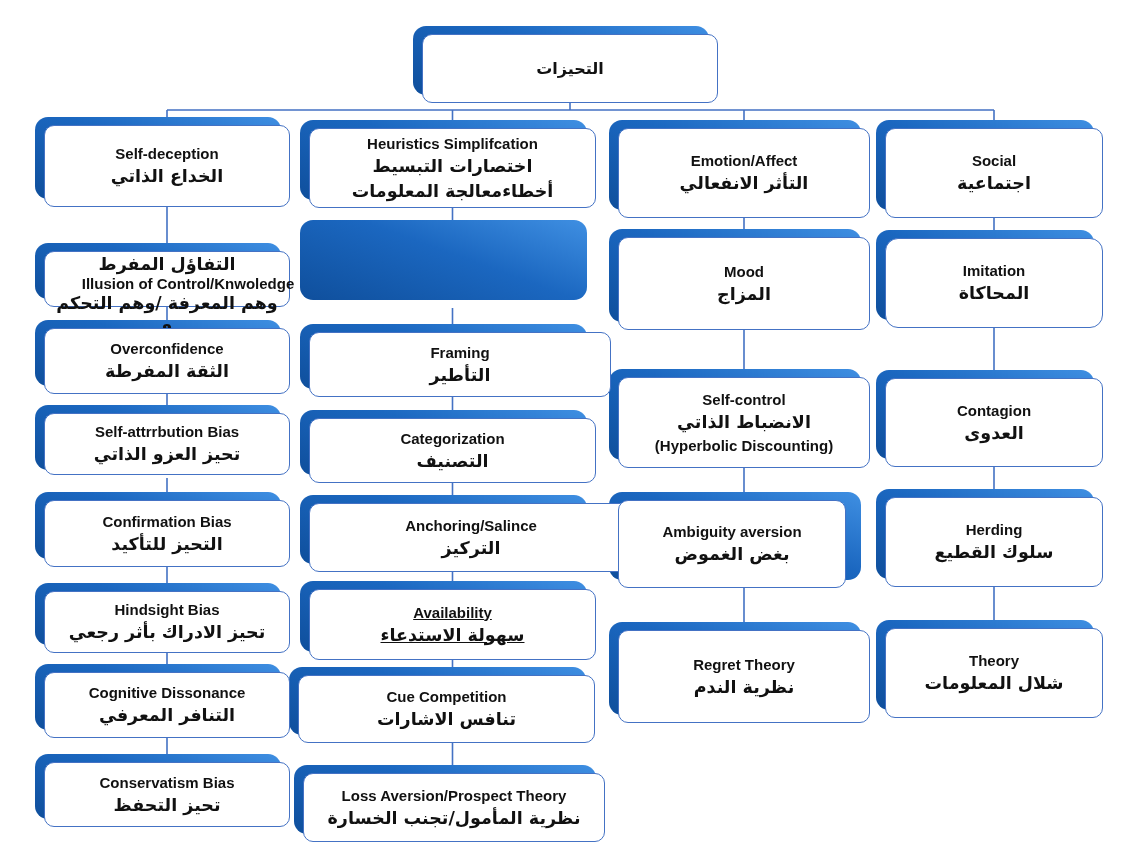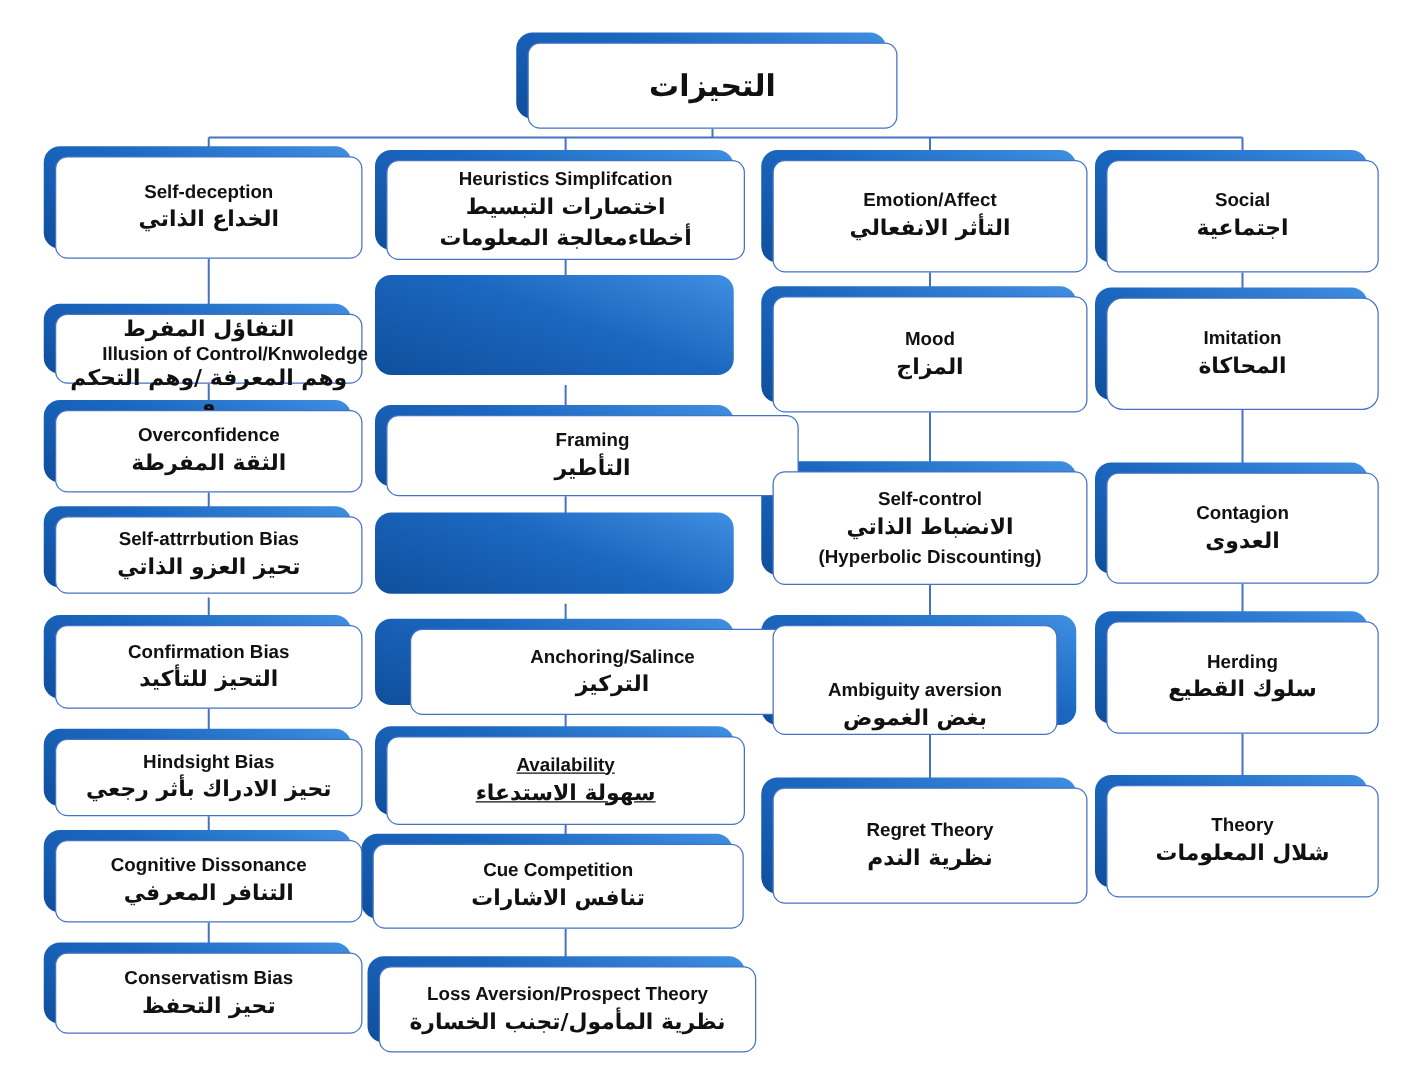--- a/index.html
+++ b/index.html
@@ -42,21 +42,21 @@
     text-align:center;
     color:var(--text);
     overflow:visible;
   }
   .node.tight{justify-content:flex-start;padding-top:2px;gap:0;}
   .line{white-space:nowrap;font-weight:bold;}
   .line.en{font-size:15px;line-height:19px;font-family:"Liberation Sans","DejaVu Sans",sans-serif;}
   .line.ar{font-size:17.5px;line-height:23px;font-family:"DejaVu Sans","Liberation Sans",sans-serif;}
   .node.tight .line.ar{line-height:21px;}
   .node.tight .line.en{line-height:18px;margin-left:42px;}
-  .node.root .line.ar{font-size:24px;line-height:26px;}
+  .node.root .line.ar{font-size:16px;line-height:26px;}
 </style>
 <title>التحيزات</title></head>
 <body>
 
 <div id="canvas">
   <svg id="connectors" width="1125" height="864">
     <path id="connector-path" fill="none" stroke="#4472c4" stroke-width="1.6" d="M570 103 L570 110 M167 110 L994 110 M167 110 L167 121 M167 207 L167 244 M167 307 L167 321 M167 394 L167 406 M167 478 L167 493 M167 567 L167 584 M167 653 L167 665 M167 738 L167 755 M452.5 110 L452.5 124 M452.5 208 L452.5 221 M452.5 308 L452.5 325 M452.5 397 L452.5 411 M452.5 483 L452.5 496 M452.5 572 L452.5 582 M452.5 660 L452.5 668 M452.5 743 L452.5 766 M744 110 L744 124 M744 218 L744 230 M744 330 L744 370 M744 468 L744 493 M744 588 L744 623 M994 110 L994 124 M994 218 L994 231 M994 328 L994 371 M994 467 L994 490 M994 587 L994 621"></path>
   </svg>
   <div id="nodes">
       <div class="backing" style="left: 413px; top: 26px; width: 296px; height: 69px;"></div>
@@ -106,27 +106,31 @@
         <div class="line ar" dir="rtl">تحيز التحفظ</div>
       </div>
       <div class="backing" style="left: 300px; top: 120px; width: 287px; height: 80px;"></div>
       <div class="node" style="left: 309px; top: 128px; width: 287px; height: 80px;">
         <div class="line en" dir="ltr">Heuristics Simplifcation</div>
         <div class="line ar" dir="rtl">اختصارات التبسيط</div>
         <div class="line ar" dir="rtl">أخطاءمعالجة المعلومات</div>
       </div>
       <div class="backing" style="left: 300px; top: 220px; width: 287px; height: 80px;"></div>
       <div class="backing" style="left: 300px; top: 324px; width: 287px; height: 65px;"></div>
-      <div class="node" style="left: 309px; top: 332px; width: 330px; height: 65px;">
+      <div class="node" style="left: 309px; top: 332px; width: 302px; height: 65px;">
         <div class="line en" dir="ltr">Framing</div>
         <div class="line ar" dir="rtl">التأطير</div>
       </div>
       <div class="backing" style="left: 300px; top: 410px; width: 287px; height: 65px;"></div>
+      <div class="node" style="left: 309px; top: 418px; width: 287px; height: 65px;">
+        <div class="line en" dir="ltr">Categorization</div>
+        <div class="line ar" dir="rtl">التصنيف</div>
+      </div>
       <div class="backing" style="left: 300px; top: 495px; width: 287px; height: 69px;"></div>
-      <div class="node" style="left: 309px; top: 503px; width: 324px; height: 69px; margin-left: 19px;">
+      <div class="node" style="left: 309px; top: 503px; width: 324px; height: 69px;">
         <div class="line en" dir="ltr">Anchoring/Salince</div>
         <div class="line ar" dir="rtl">التركيز</div>
       </div>
       <div class="backing" style="left: 300px; top: 581px; width: 287px; height: 71px;"></div>
       <div class="node" style="left: 309px; top: 589px; width: 287px; height: 71px; text-decoration: underline;">
         <div class="line en" dir="ltr">Availability</div>
         <div class="line ar" dir="rtl">سهولة الاستدعاء</div>
       </div>
       <div class="backing" style="left: 289px; top: 667px; width: 297px; height: 68px;"></div>
       <div class="node" style="left: 298px; top: 675px; width: 297px; height: 68px;">
@@ -148,21 +152,21 @@
         <div class="line en" dir="ltr">Mood</div>
         <div class="line ar" dir="rtl">المزاج</div>
       </div>
       <div class="backing" style="left: 609px; top: 369px; width: 252px; height: 91px;"></div>
       <div class="node" style="left: 618px; top: 377px; width: 252px; height: 91px;">
         <div class="line en" dir="ltr">Self-control</div>
         <div class="line ar" dir="rtl">الانضباط الذاتي</div>
         <div class="line en" dir="ltr">(Hyperbolic Discounting)</div>
       </div>
       <div class="backing" style="left: 609px; top: 492px; width: 252px; height: 88px;"></div>
-      <div class="node" style="left: 618px; top: 500px; width: 228px; height: 88px; justify-content: flex-end;">
+      <div class="node" style="left: 618px; top: 500px; width: 228px; height: 88px;">
         <div class="line en" dir="ltr">Ambiguity aversion</div>
         <div class="line ar" dir="rtl">بغض الغموض</div>
       </div>
       <div class="backing" style="left: 609px; top: 622px; width: 252px; height: 93px;"></div>
       <div class="node" style="left: 618px; top: 630px; width: 252px; height: 93px;">
         <div class="line en" dir="ltr">Regret Theory</div>
         <div class="line ar" dir="rtl">نظرية الندم</div>
       </div>
       <div class="backing" style="left: 876px; top: 120px; width: 218px; height: 90px;"></div>
       <div class="node" style="left: 885px; top: 128px; width: 218px; height: 90px;">

